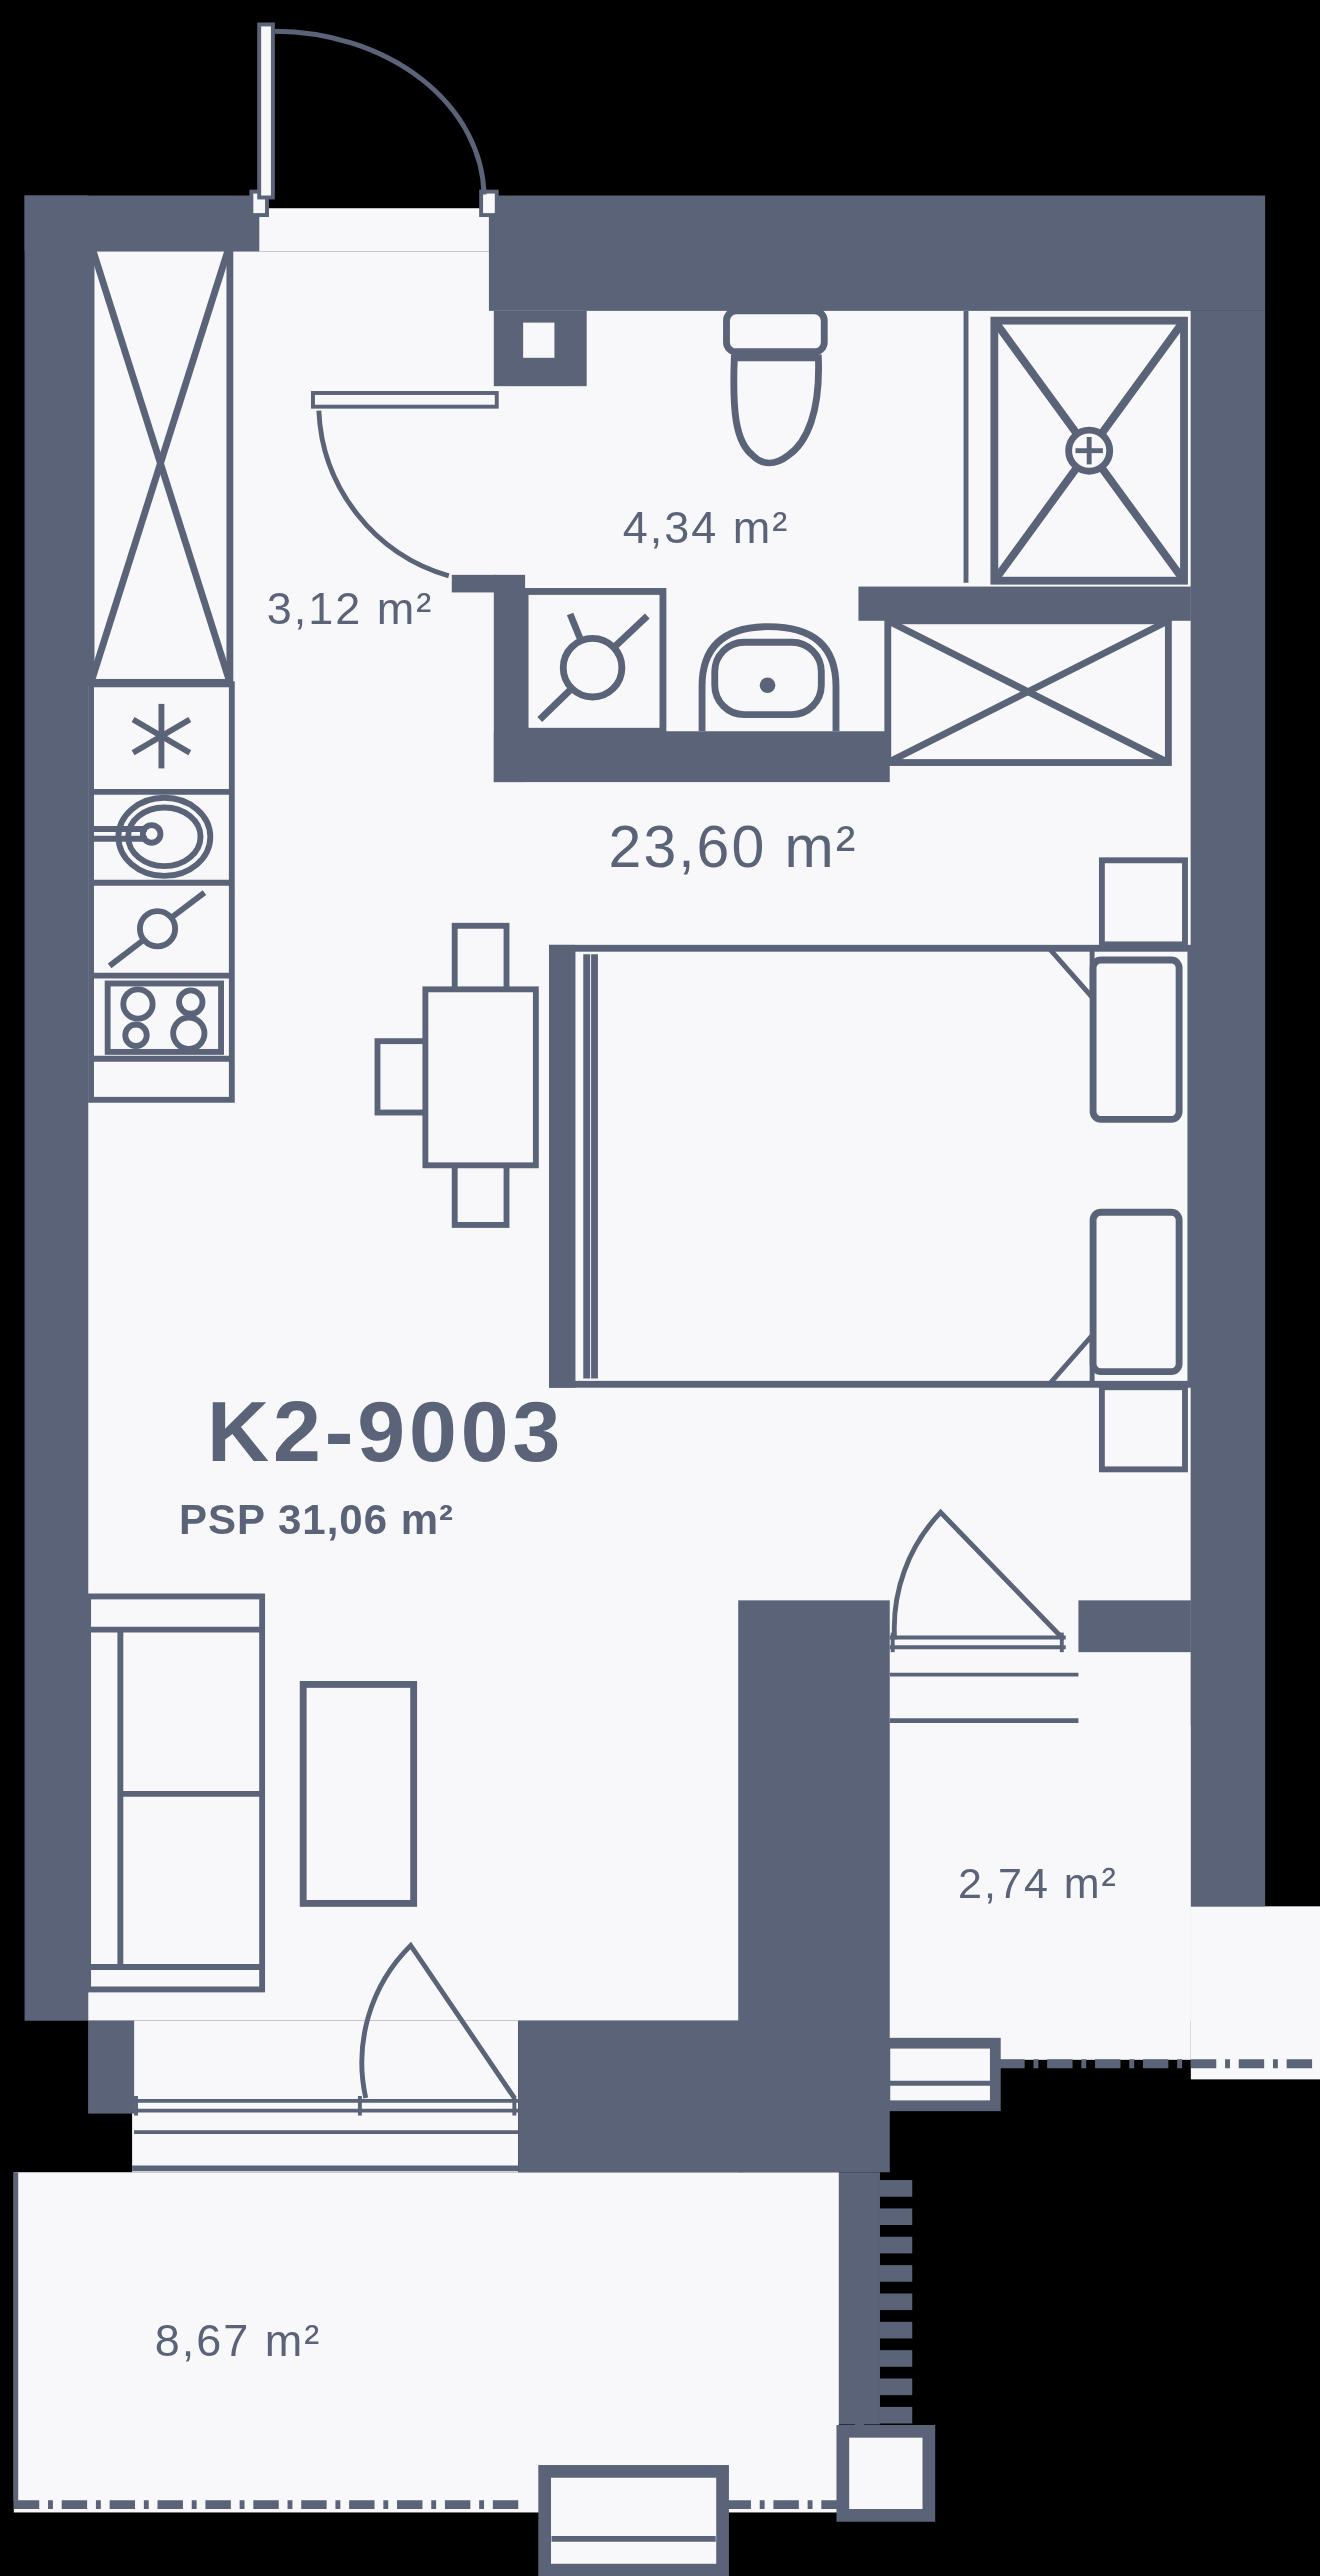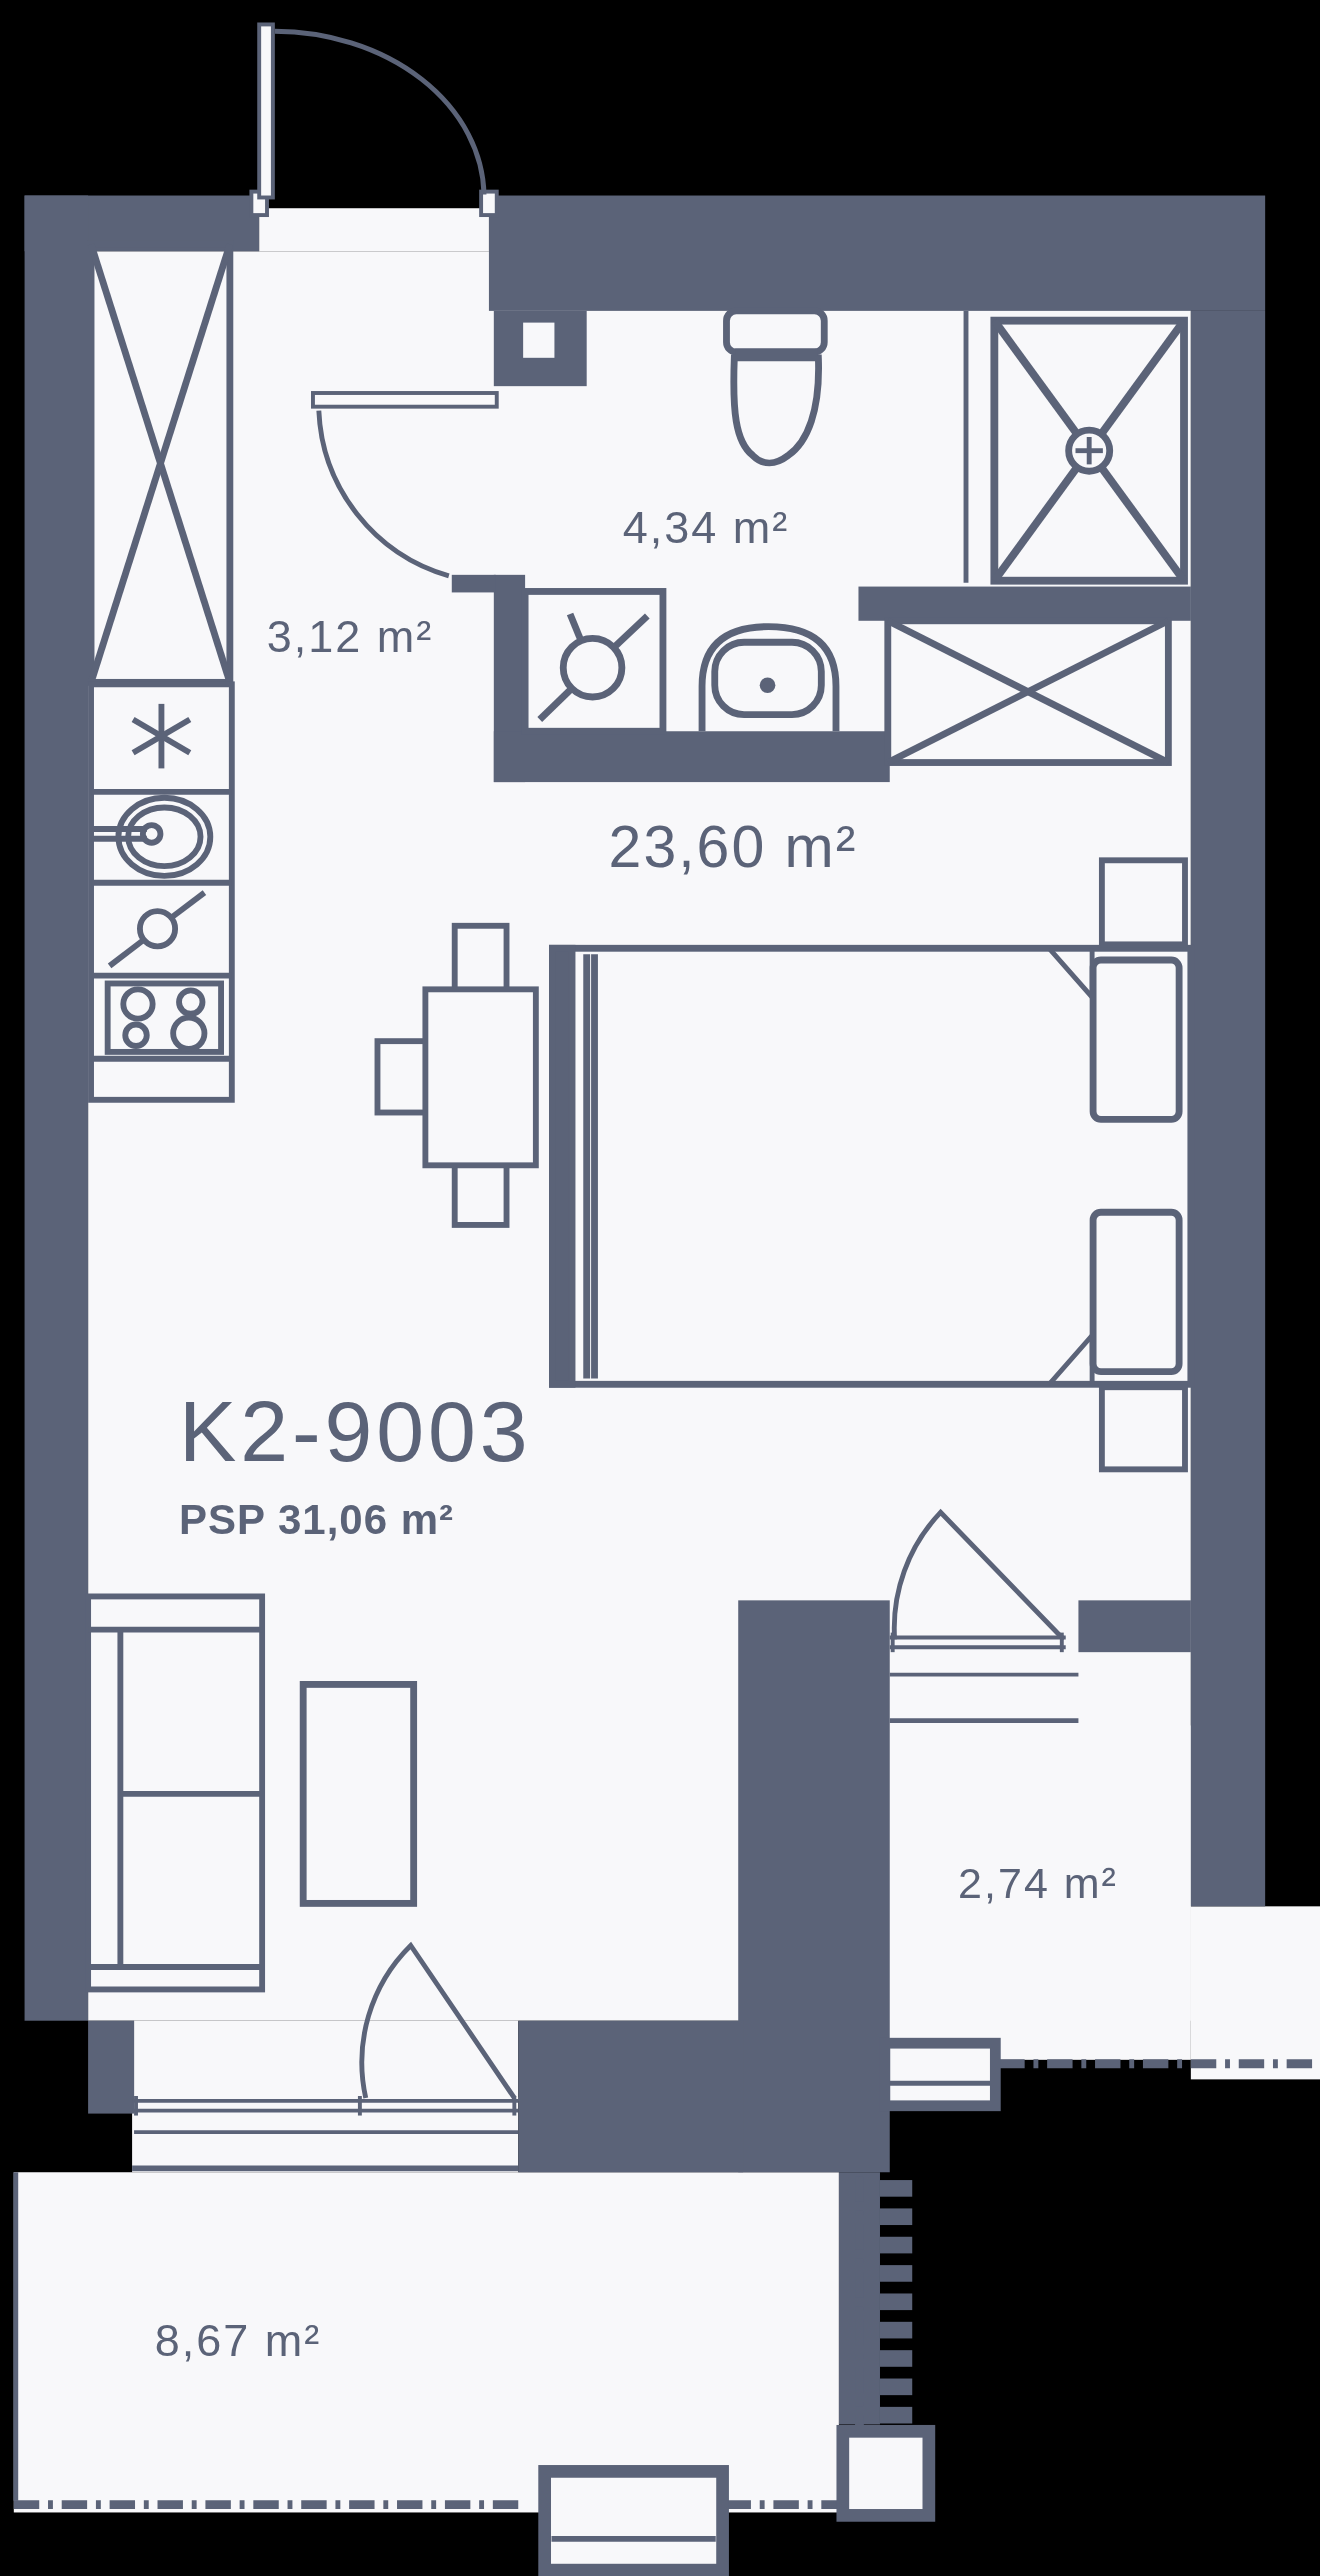--- a/index.html
+++ b/index.html
@@ -29,23 +29,24 @@
   .room-label.big{font-size:59px;}
   .room-label.small{font-size:43px;}
   #unit-info{
     position:absolute;
     left:179px;top:1388px;
     color:var(--ink);
     white-space:nowrap;
   }
   #unit-id{
     font-size:86px;
-    font-weight:normal;
+    font-weight:bold;
     letter-spacing:3.9px;
     line-height:1.0;
+    margin-left:28px;
   }
   .area-line{
     font-size:42px;
     font-weight:bold;
     letter-spacing:1px;
     line-height:1.0;
     margin-top:25.4px;
   }
 </style>
 </head>
@@ -246,21 +247,21 @@
       <line x1="910" y1="2131" x2="1013" y2="2131" stroke-width="5"></line>
     </g>
     <g>
       <rect x="557" y="2528" width="182" height="101" stroke-width="13"></rect>
       <line x1="564" y1="2597" x2="732" y2="2597" stroke-width="6"></line>
     </g>
     <rect x="862" y="2487" width="88" height="86" stroke-width="13"></rect>
   </g>
 </svg>
 
-  <div class="room-label" style="left:350px;top:637px;">3,12 m²</div>
+  <div class="room-label" style="left:350px;top:609px;">3,12 m²</div>
   <div class="room-label" style="left:706px;top:528px;text-align:center;">4,34 m²</div>
   <div class="room-label big" style="left:733px;top:847px;">23,60 m²</div>
   <div class="room-label small" style="left:1038px;top:1883px;">2,74 m²</div>
   <div class="room-label" style="left:238px;top:2341px;">8,67 m²</div>
 
   <div id="unit-info">
     <div id="unit-id">K2-9003</div>
     <div class="area-line">PSP 31,06 m²</div>
   </div>
 

